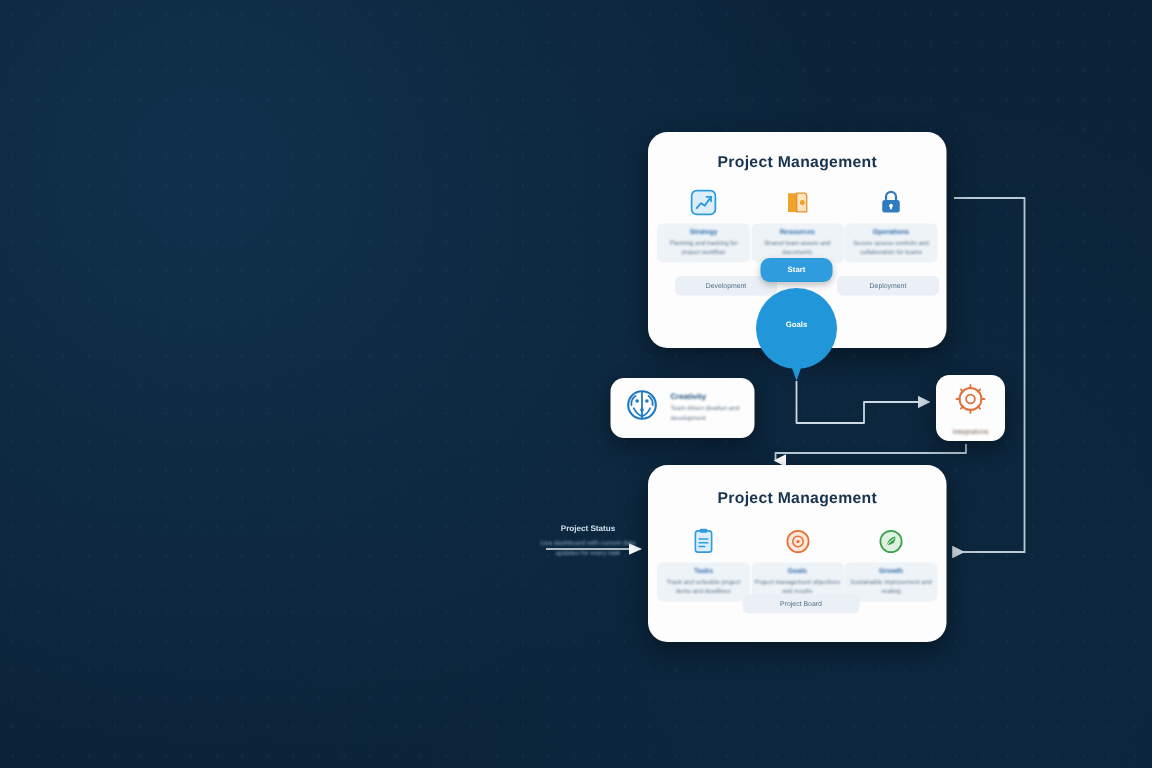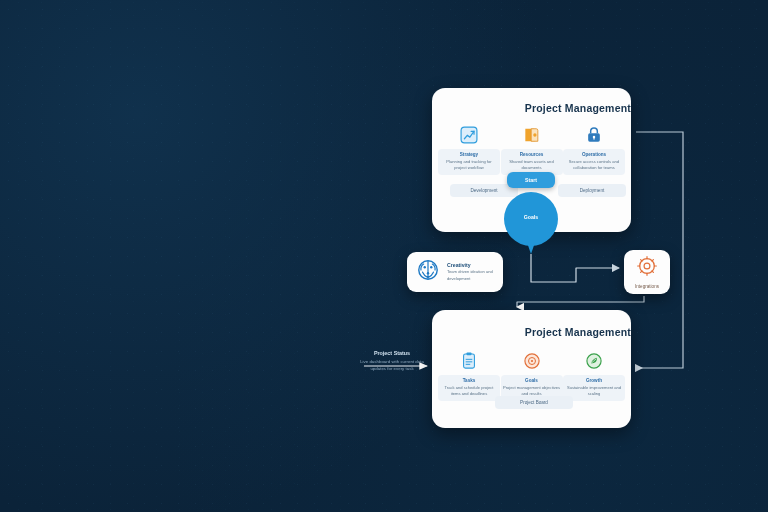--- a/index.html
+++ b/index.html
@@ -30,21 +30,21 @@
   .card{
     position:absolute;
     background:#fdfdfd;
     border-radius:13px;
     box-shadow:0 6px 18px rgba(0,0,0,.40);
   }
   #card-top{left:432px;top:88px;width:199px;height:144px;}
   #card-bottom{left:432px;top:310px;width:199px;height:118px;}
 
   .card-title{
-    position:absolute;left:0;right:0;text-align:right;
+    position:absolute;left:0;right:0;text-align:center;
     color:#17334d;font-size:10.5px;font-weight:700;
     letter-spacing:.2px;
     filter:blur(.45px);
   }
   #card-top .card-title{top:14px;}
   #card-bottom .card-title{top:16px;}
 
   .feat-row{position:absolute;left:8px;right:8px;display:flex;justify-content:space-between;}
   #card-top .feat-row{top:36px;}
   #card-bottom .feat-row{top:40px;}

